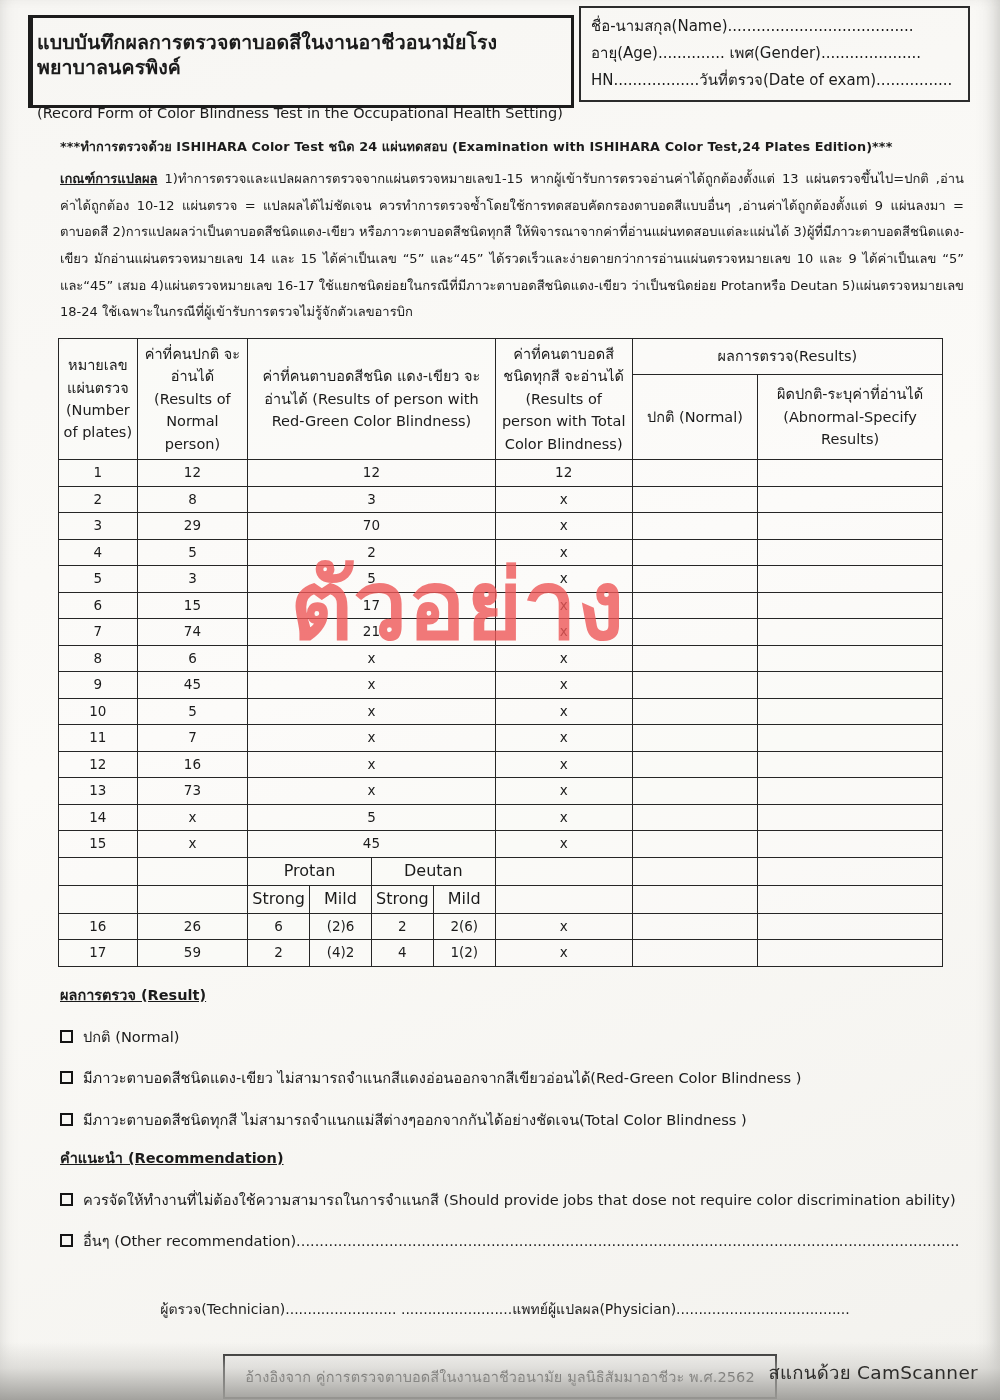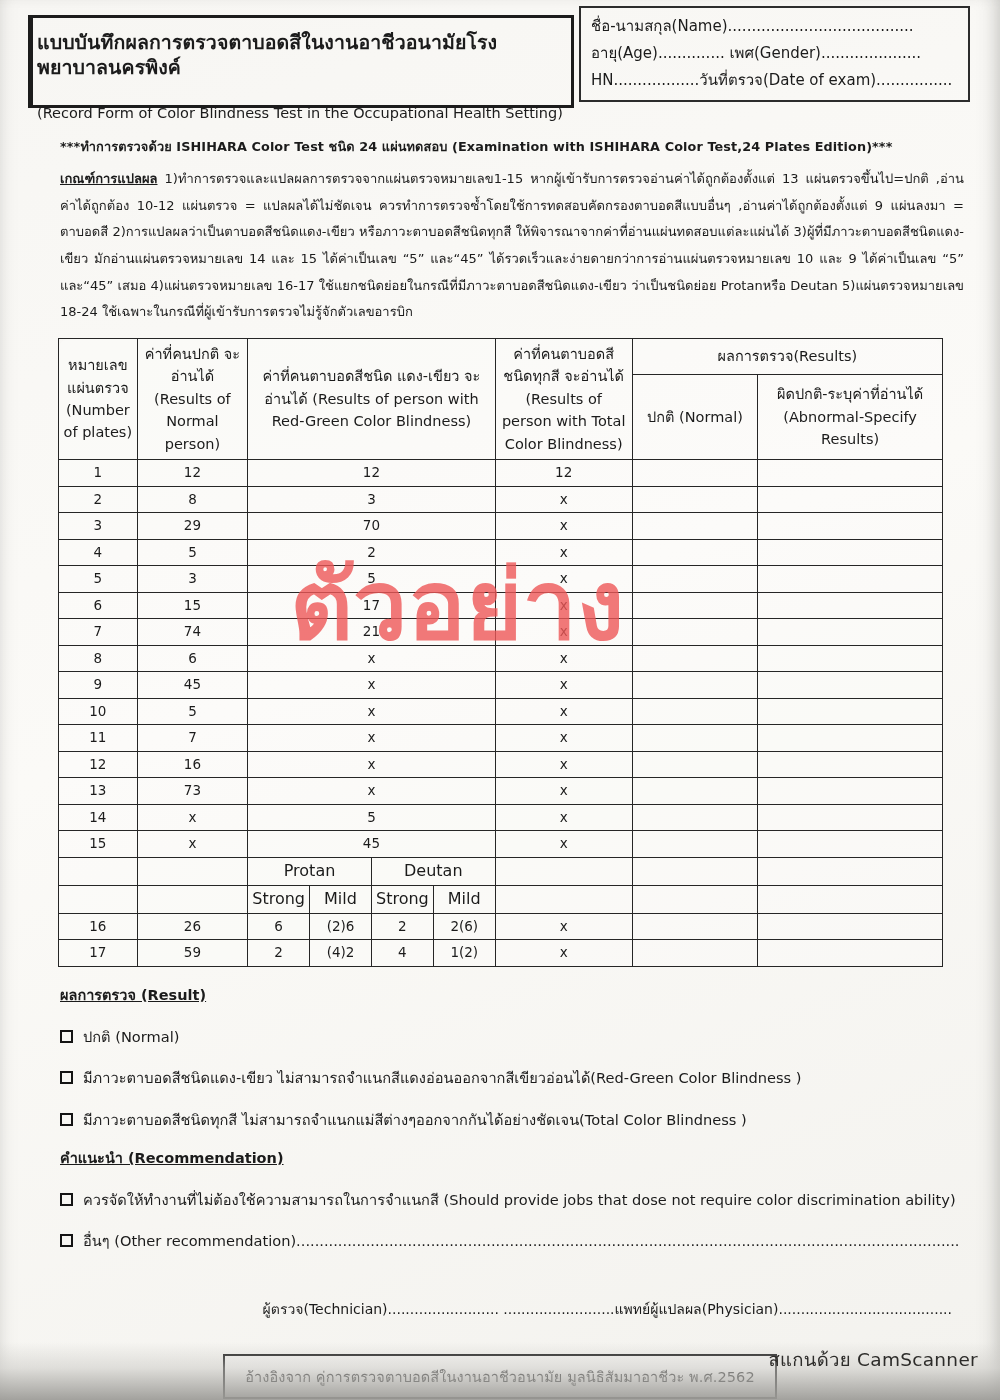--- a/index.html
+++ b/index.html
@@ -63,21 +63,21 @@
     margin-top:21px; font-size:14.6px; line-height:1.4;
     white-space:nowrap; overflow:hidden;
   }
   .checkbox {
     width:13px; height:13px; flex:none;
     border:2px solid #141414; margin:3px 10px 0 0;
     background:transparent;
   }
   
   .signatures {
-    display:flex; justify-content:flex-end;
+    display:flex; justify-content:center;
     margin:46px 48px 0 58px; font-size:14px;
   }
   
   .reference-box {
     margin:34px auto 0 auto; width:fit-content;
     border:2.5px solid #161616; padding:9px 20px;
     font-size:14.5px; letter-spacing:.1px;
     background:rgba(255,255,255,.3);
   }
   
@@ -87,21 +87,21 @@
     color:rgba(238,88,88,.8);
     z-index:5; pointer-events:none; white-space:nowrap;
   }
   
   .scan-bottom {
     position:absolute; left:0; right:0; bottom:0; height:58px;
     background:linear-gradient(180deg, rgba(210,209,205,0) 0%,
                rgba(203,202,198,.55) 45%, rgba(158,157,153,.95) 100%);
   }
   .camscanner {
-    position:absolute; right:22px; bottom:26px;
+    position:absolute; right:22px; bottom:13px;
     font-size:18.5px; color:#2d2c2a; letter-spacing:.3px; z-index:6;
   }
 </style>
 </head>
 <body>
 
 <div class="page">
 
   <div class="watermark">ตัวอย่าง</div>
 

